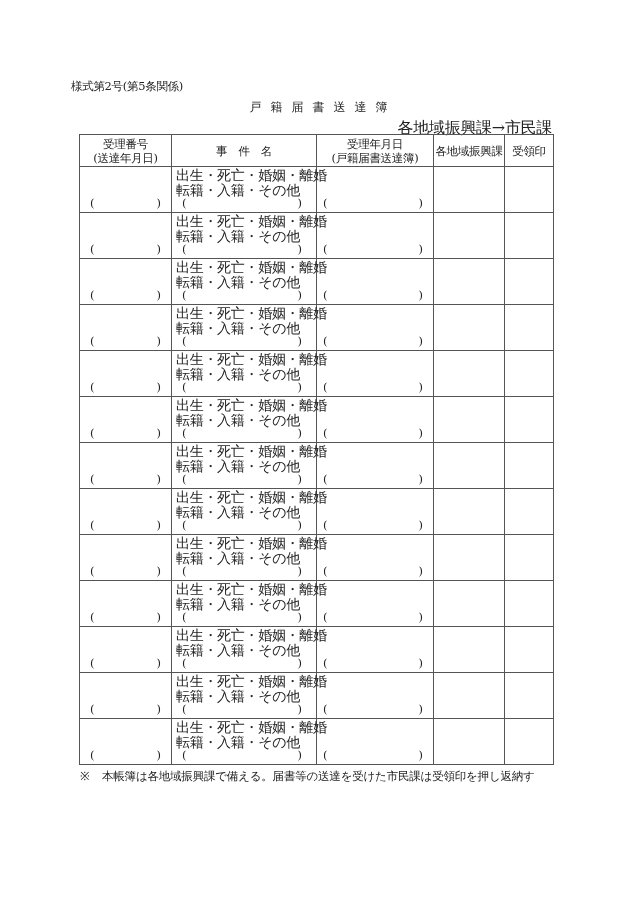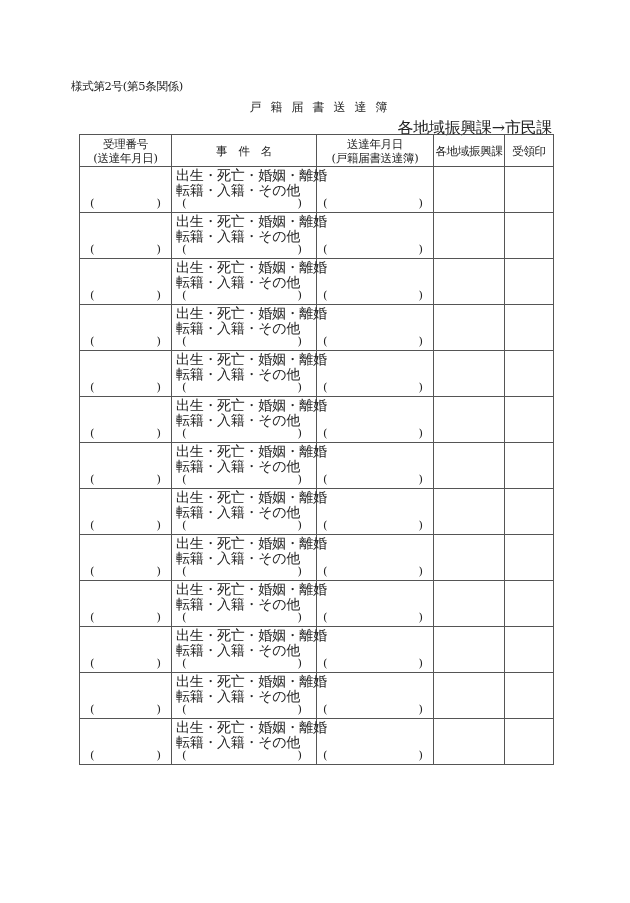--- a/index.html
+++ b/index.html
@@ -38,21 +38,21 @@
   <thead>
     <tr>
       <th class="h">
         <span>受理番号</span>
         <span class="l2">(送達年月日)</span>
       </th>
       <th class="h">
         <span>事　件　名</span>
       </th>
       <th class="h">
-        <span>送達年月日</span>
+        <span>受理年月日</span>
         <span class="l2">(戸籍届書送達簿)</span>
       </th>
       <th class="h">
         <span>各地域振興課</span>
       </th>
       <th class="h">
         <span>受領印</span>
       </th>
     </tr>
   </thead>
@@ -392,13 +392,14 @@
           <span>)</span>
         </div>
       </td>
       <td class="c"></td>
       <td class="c"></td>
     </tr>
     </tbody>
 </table>
 
 <div class="note">
+  <div><span class="mark">※</span><span>本帳簿は各地域振興課で備える。届書等の送達を受けた市民課は受領印を押し返納す</span></div>
 </div>
 
 </body></html>

